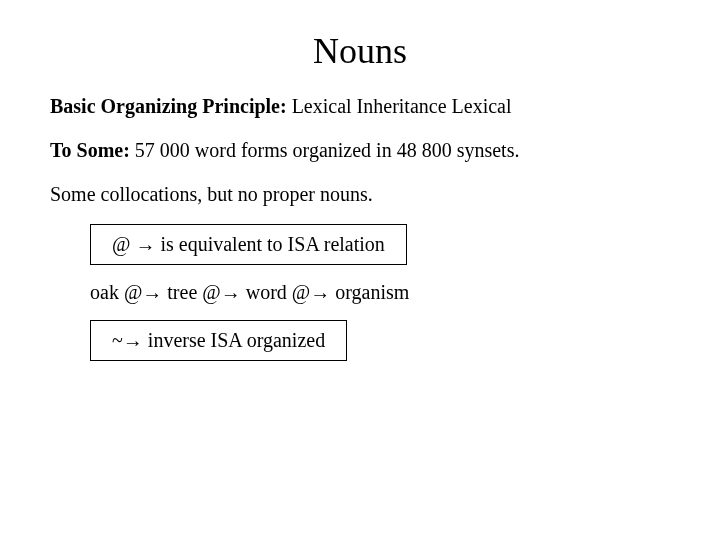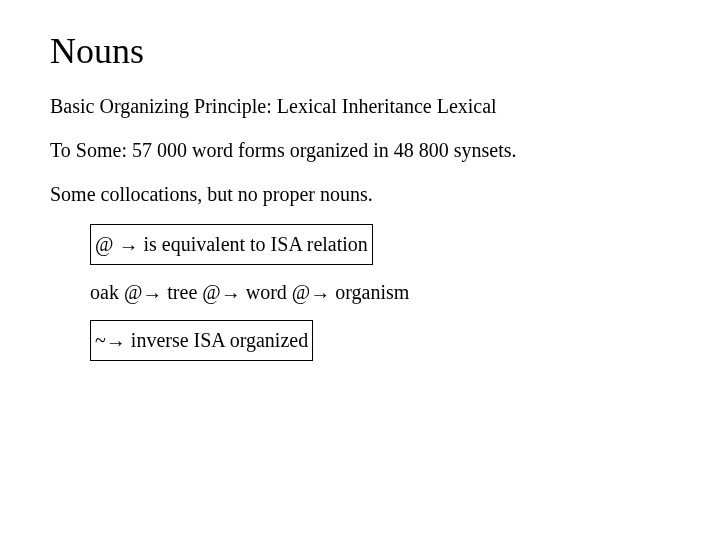--- a/index.html
+++ b/index.html
@@ -15,42 +15,42 @@
       font-family: 'Times New Roman', Times, serif;
       display: flex;
       flex-direction: column;
       align-items: flex-start;
       padding: 30px 50px;
       overflow: hidden;
     }
 
     .title {
       width: 100%;
-      text-align: left;
+      text-align: center;
       font-size: 36px;
       font-weight: normal;
       margin-bottom: 20px;
       color: #000;
     }
 
     .section-line {
       font-size: 20px;
       margin-bottom: 16px;
       color: #000;
       line-height: 1.4;
     }
 
     .section-line .bold {
-      font-weight: normal;
+      font-weight: bold;
       text-align: right;
     }
 
     .box-item {
       border: 1.5px solid #000;
-      padding: 8px 4px;
+      padding: 8px 21px;
       margin-bottom: 16px;
       margin-left: 40px;
       font-size: 20px;
       color: #000;
       display: inline-block;
     }
 
     .inline-item {
       font-size: 20px;
       color: #000;

